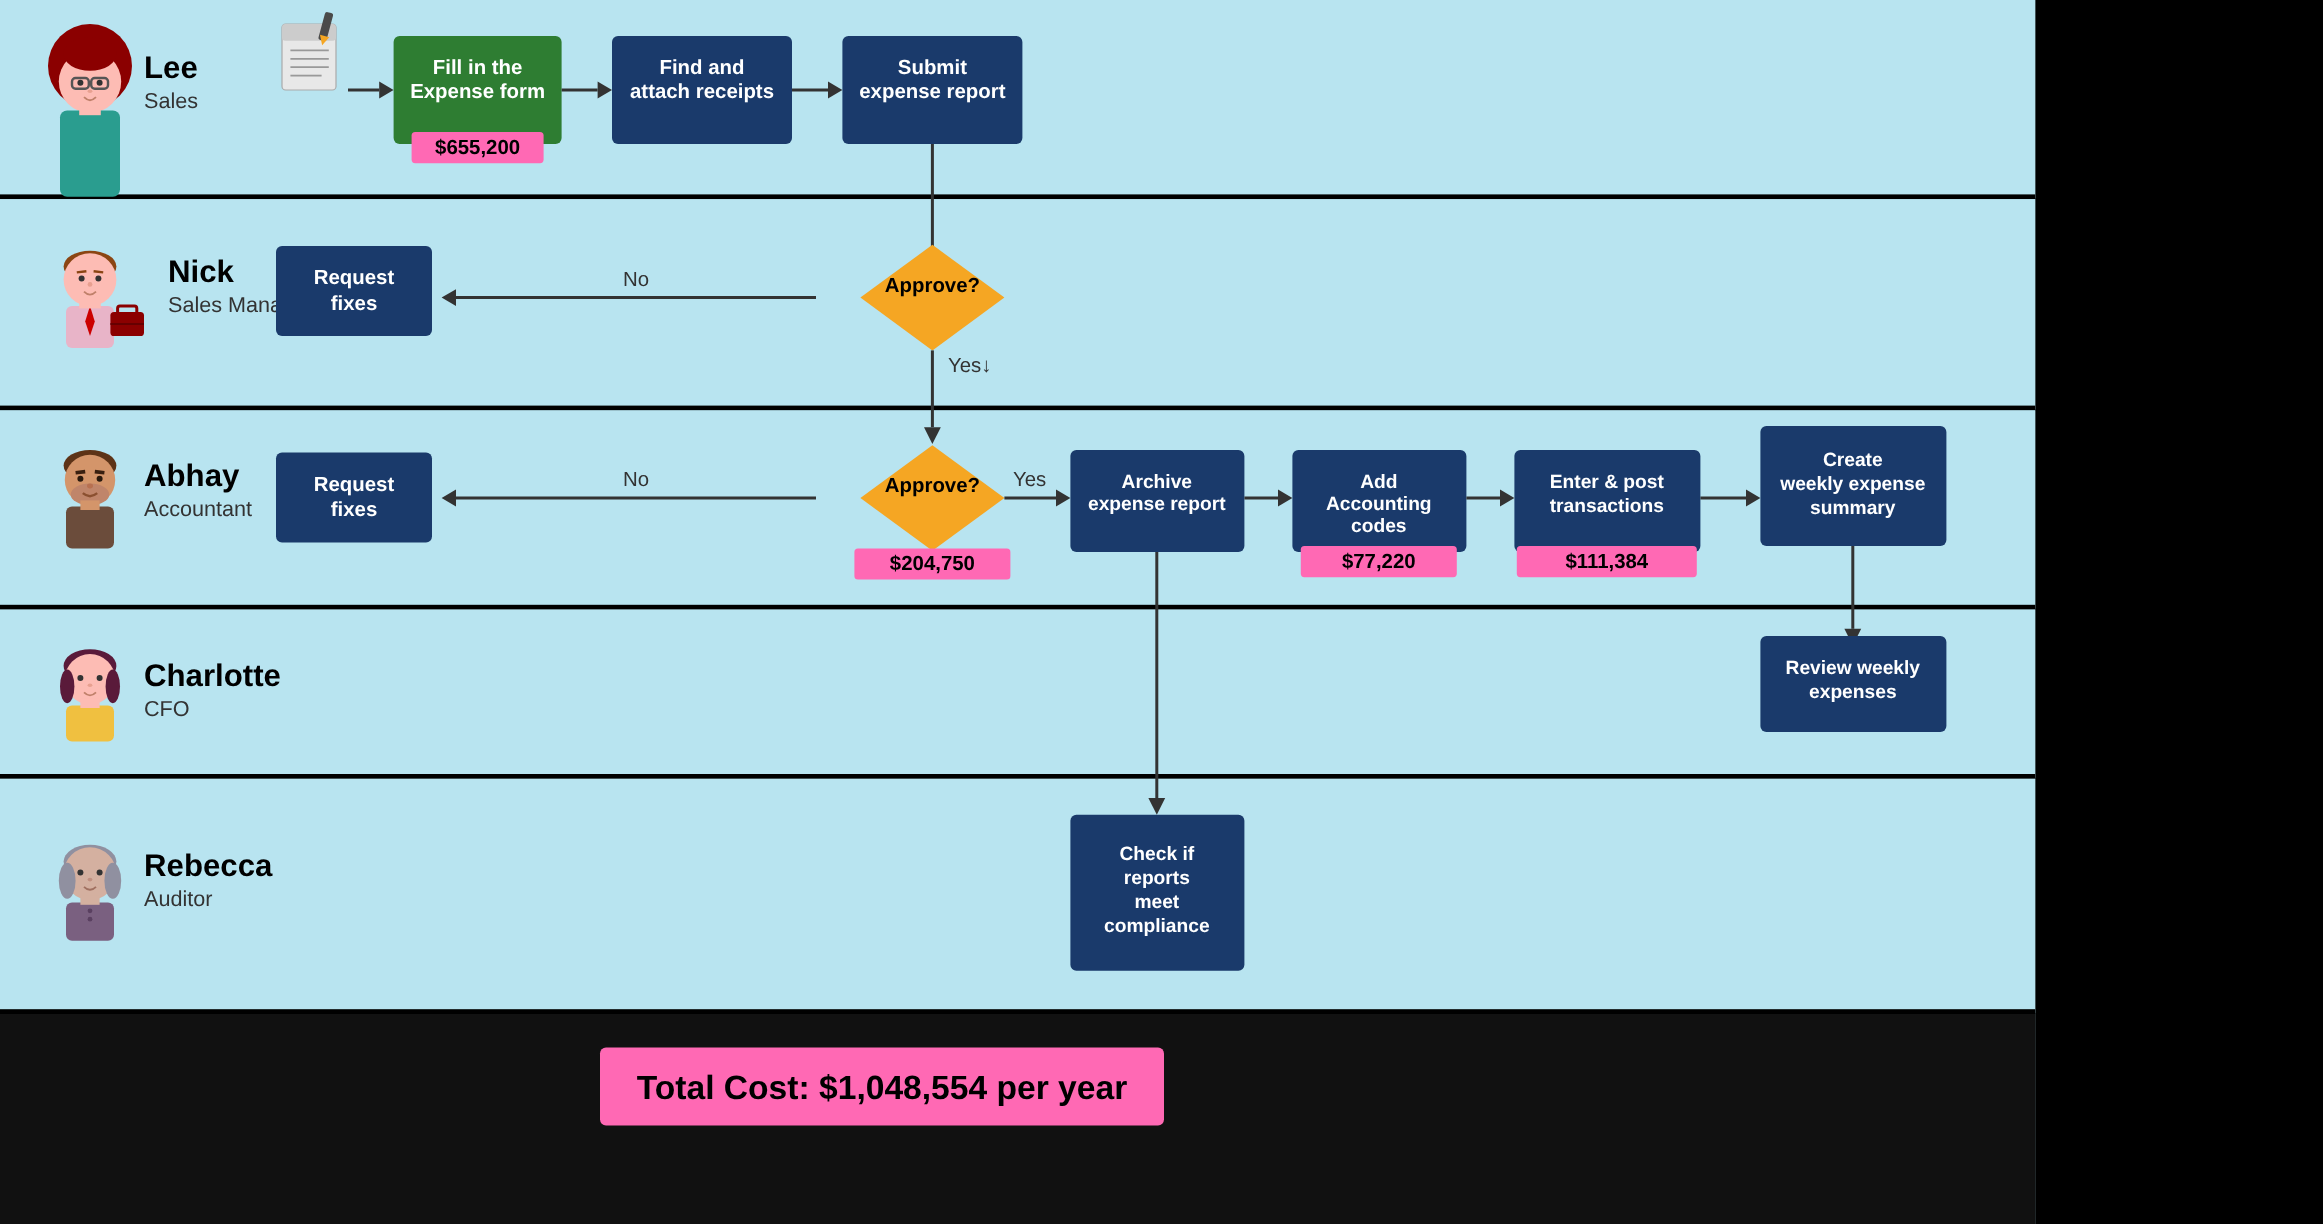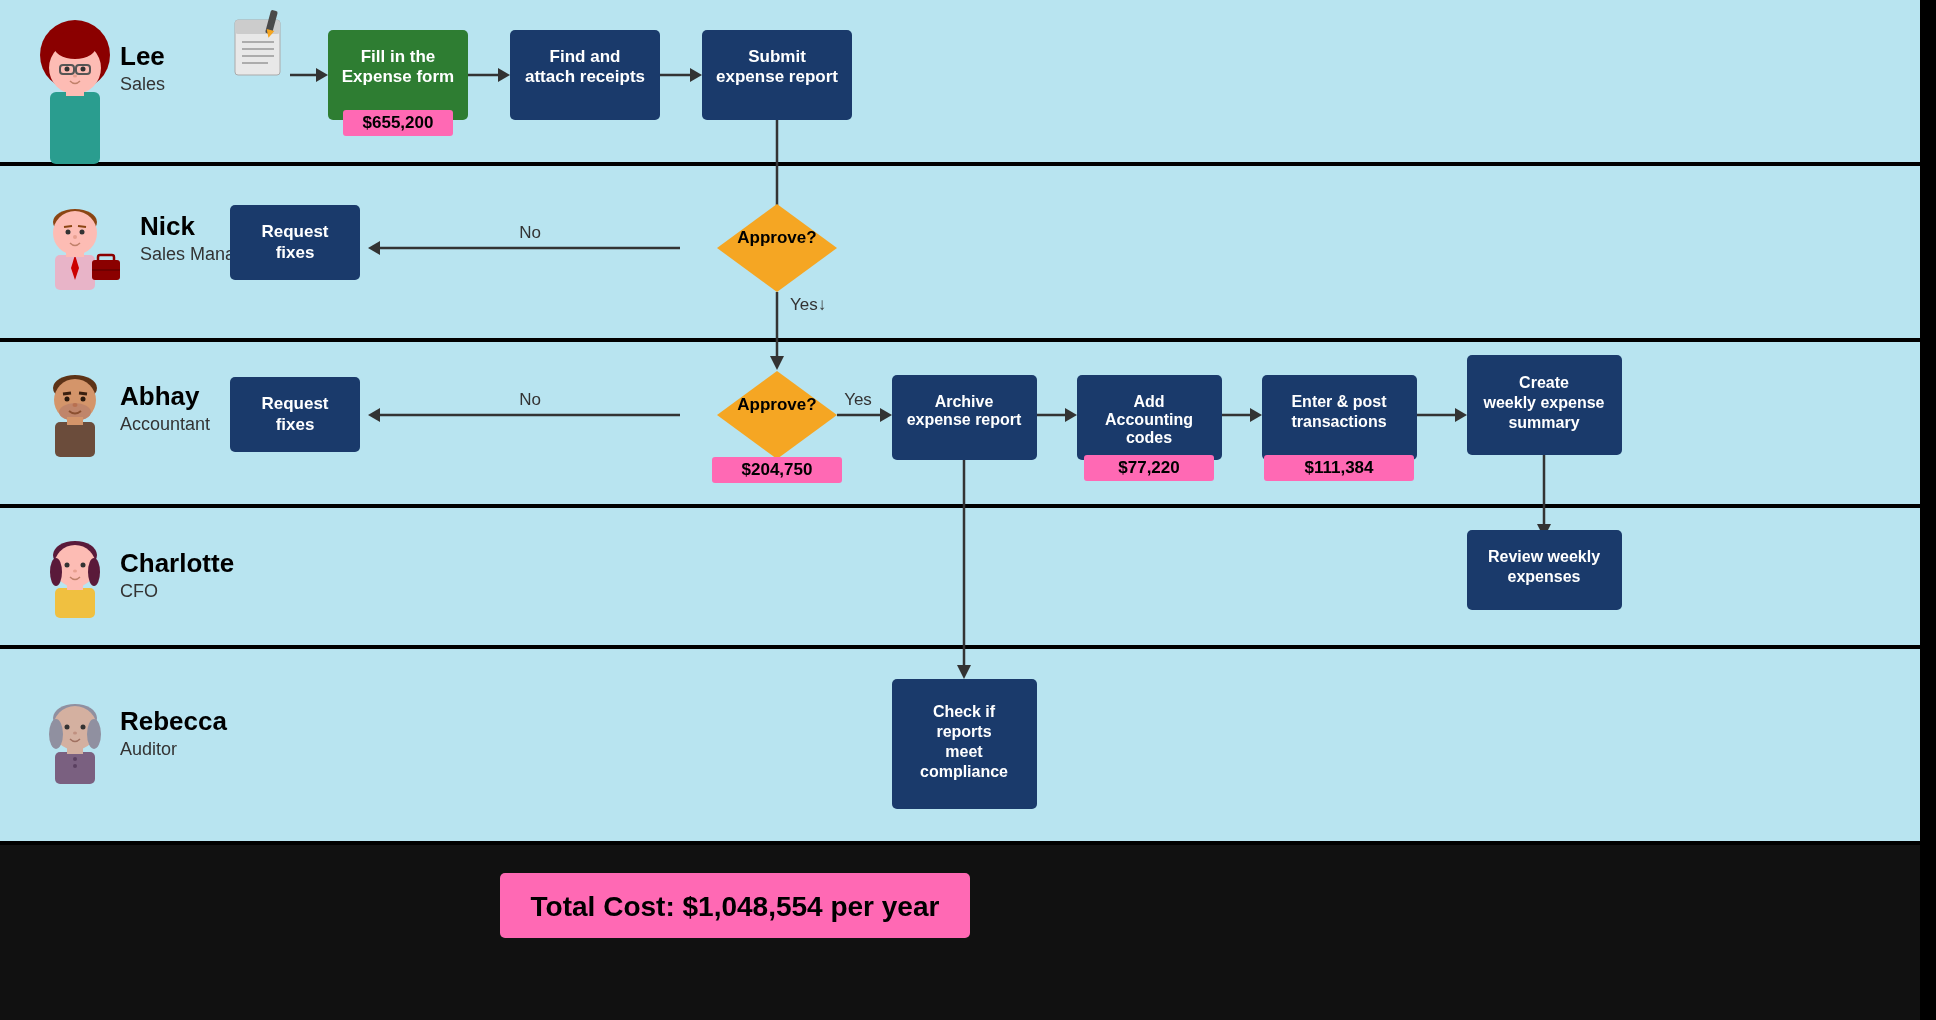--- a/index.html
+++ b/index.html
@@ -11,21 +11,21 @@
     }
   </style>
 </head>
 <body>
 
 <style>
   
   body { background: #000; }
 </style>
 
-<div id="main-render" style="position:fixed; top:0; left:0; width:1920px; height:1020px; background:#b8e4f0; overflow:hidden;">
+<div id="main-render" style="position:fixed; top:0; left:0; width:1696px; height:1020px; background:#b8e4f0; overflow:hidden;">
   <svg width="1936" height="1020" viewBox="0 0 1936 1020" xmlns="http://www.w3.org/2000/svg">
 
     <rect x="0" y="0" width="1936" height="165" fill="#b8e4f0"></rect>
     <rect x="0" y="162" width="1936" height="4" fill="#000"></rect>
 
     <rect x="0" y="166" width="1936" height="175" fill="#b8e4f0"></rect>
     <rect x="0" y="338" width="1936" height="4" fill="#000"></rect>
 
     <rect x="0" y="342" width="1936" height="165" fill="#b8e4f0"></rect>
     <rect x="0" y="504" width="1936" height="4" fill="#000"></rect>

